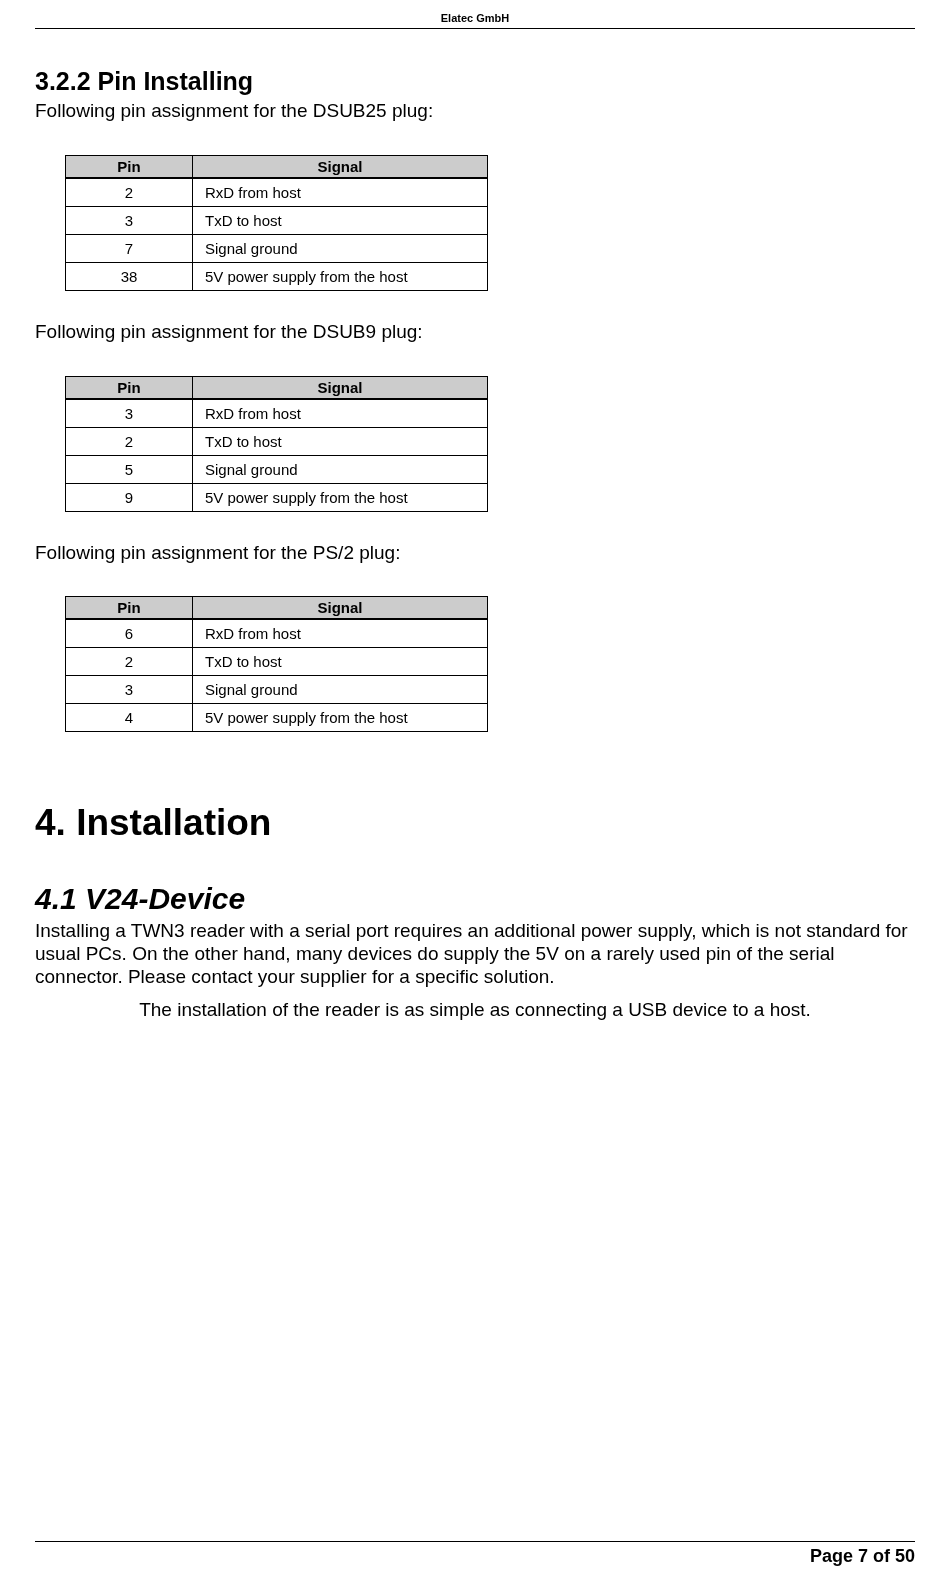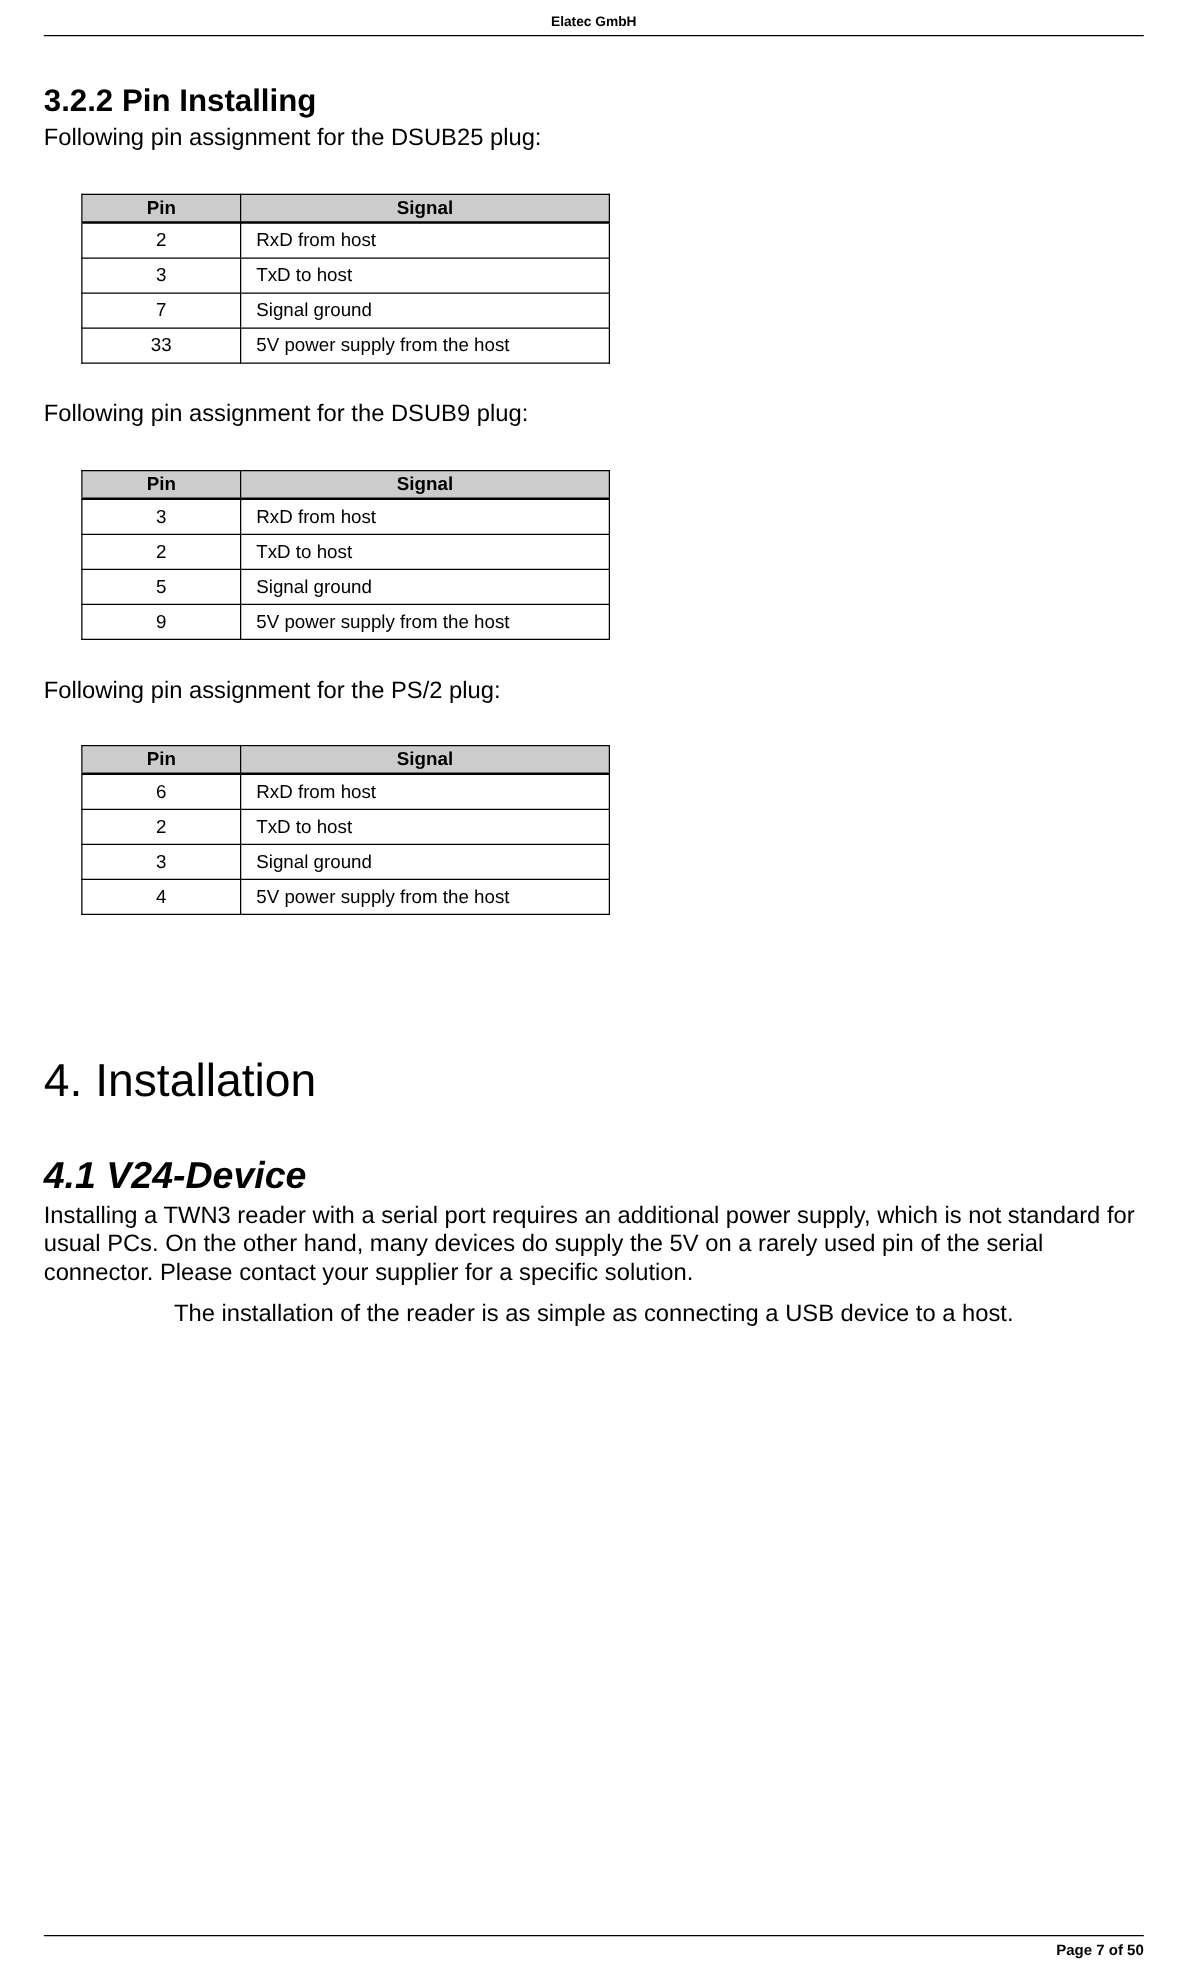--- a/index.html
+++ b/index.html
@@ -59,38 +59,38 @@
     .pin-table td {
       font-size: 15px;
       padding: 5px 8px;
       border: 1px solid black;
     }
     .pin-table td.pin { text-align: center; }
     .pin-table td.signal { text-align: left; padding-left: 12px; }
     .table-gap { height: 28px; }
     h1.section {
       font-size: 37px;
-      font-weight: normal;
-      margin: 112px 0 0 0;
+      font-weight: bold;
+      margin: 70px 0 0 0;
     }
     h2.subhead {
       font-size: 30px;
       font-weight: bold;
       font-style: italic;
       margin: 38px 0 4px 0;
     }
     .footer {
       position: absolute;
       bottom: 22px;
       left: 35px;
       right: 35px;
       border-top: 1.5px solid black;
       text-align: right;
       font-weight: bold;
-      font-size: 12px;
+      font-size: 18px;
       padding-top: 4px;
     }
   </style>
 </head>
 <body>
 
 <div class="page">
 
   <div class="header">
     <span>Elatec GmbH</span>
@@ -113,21 +113,21 @@
         </tr>
         <tr>
           <td class="pin">3</td>
           <td class="signal">TxD to host</td>
         </tr>
         <tr>
           <td class="pin">7</td>
           <td class="signal">Signal ground</td>
         </tr>
         <tr>
-          <td class="pin">33</td>
+          <td class="pin">38</td>
           <td class="signal">5V power supply from the host</td>
         </tr>
       </tbody>
   </table>
 
   <div class="table-gap"></div>
   <p class="body">Following pin assignment for the DSUB9 plug:</p>
 
   <table class="pin-table">
     <thead>

